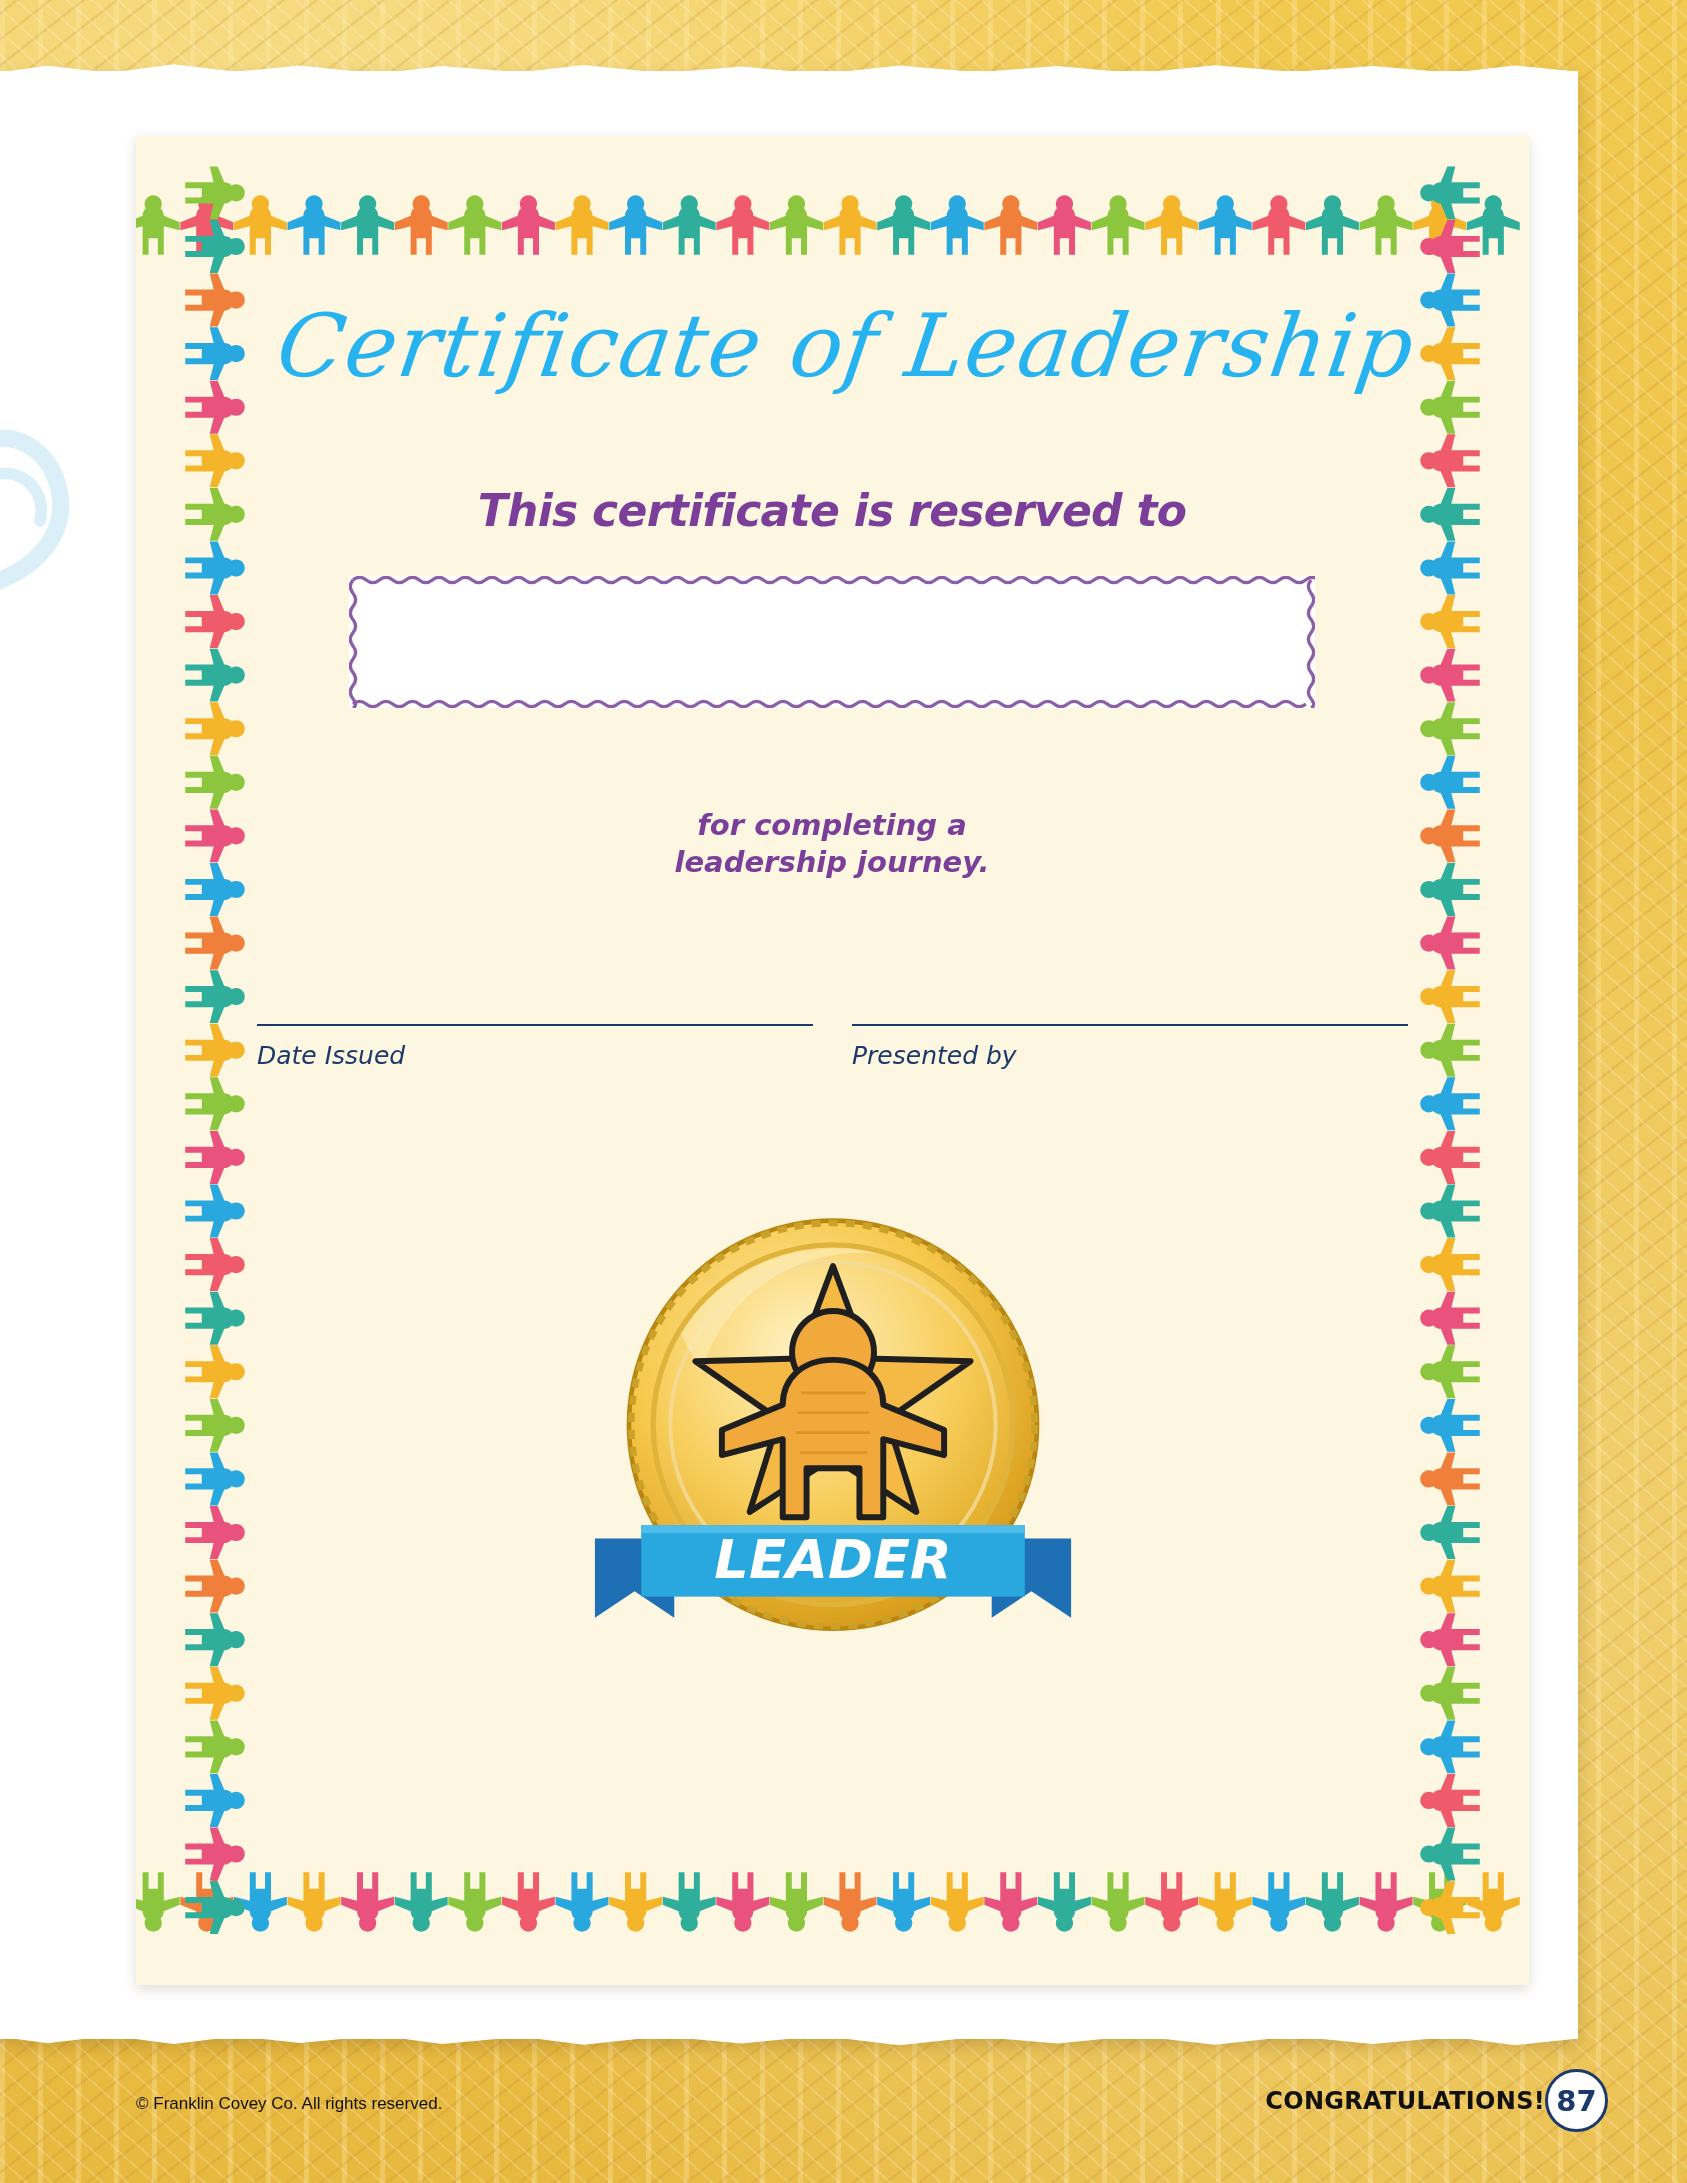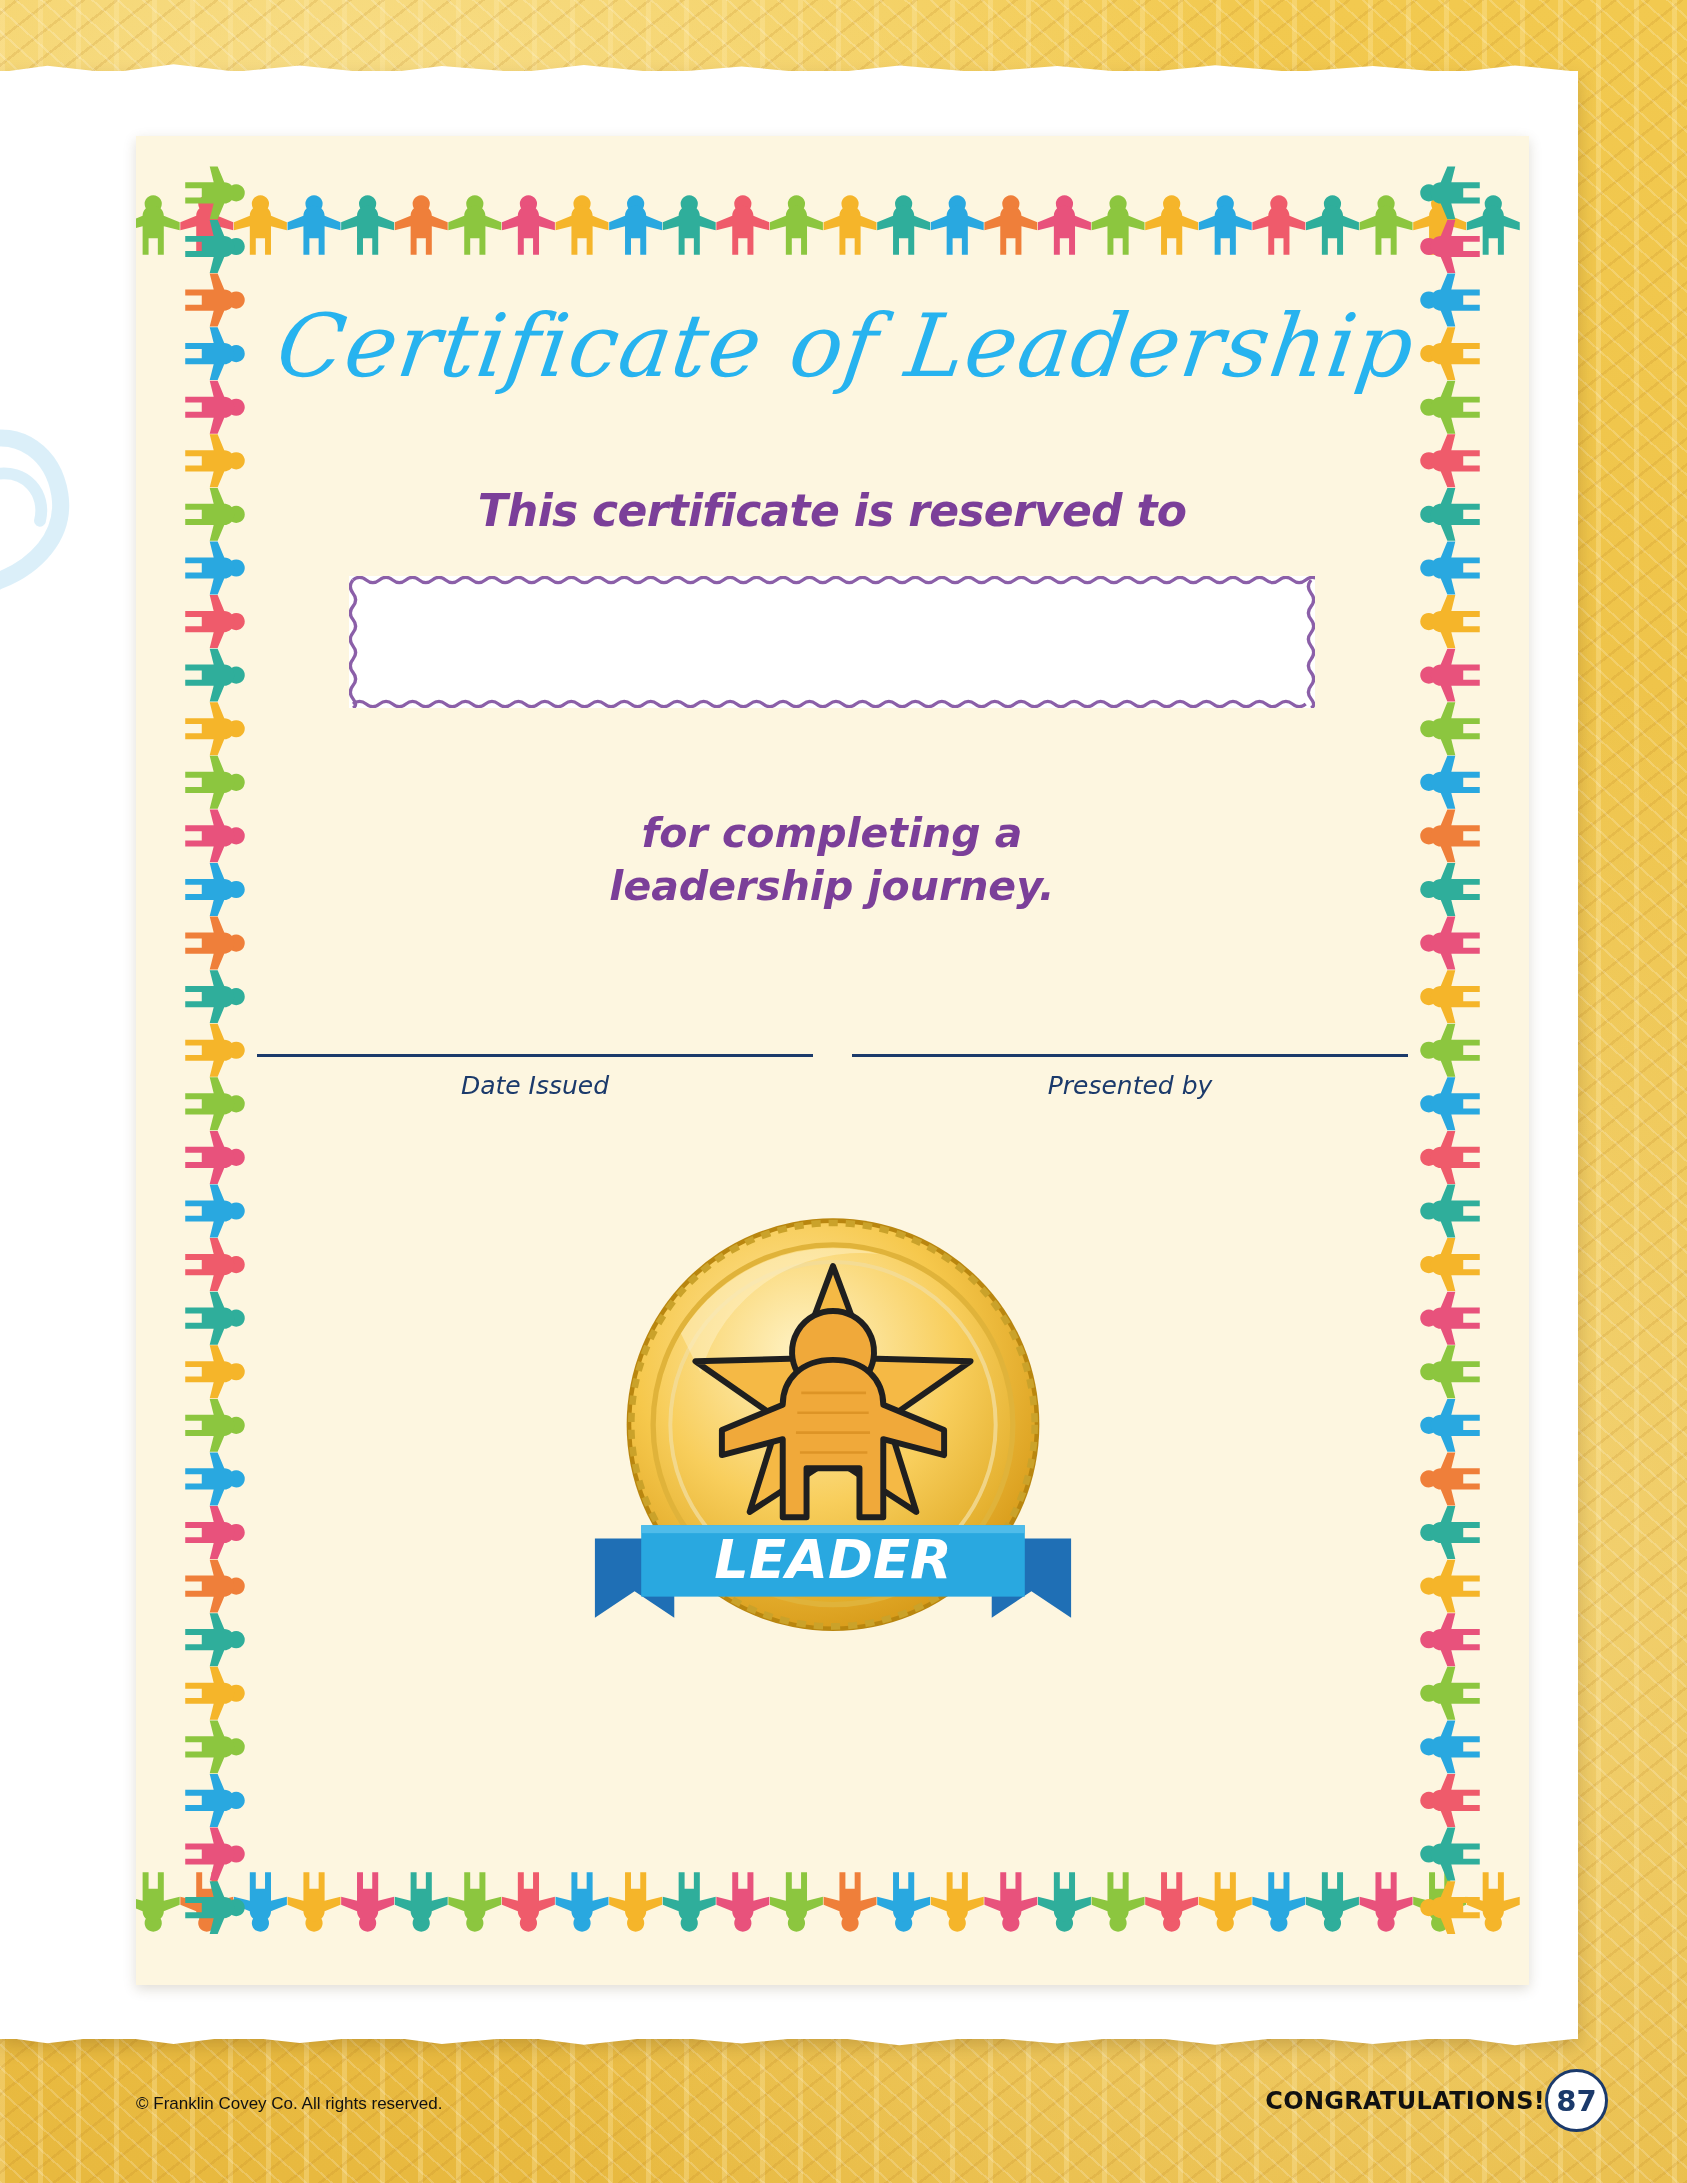--- a/index.html
+++ b/index.html
@@ -143,21 +143,21 @@
     color: #3a2a55;
     text-align: center;
     outline: none;
   }
 
   .for-completing {
     margin-top: 99px;
     font-family: "DejaVu Sans", sans-serif;
     font-weight: bold;
     font-style: italic;
-    font-size: 41px;
+    font-size: 29px;
     line-height: 1.28;
     color: #7b3f99;
   }
 
   
   .sig-row {
     margin-top: 142px;
     display: flex;
     justify-content: space-between;
     width: 1151px;
@@ -168,21 +168,21 @@
     height: 2.6px;
     background: #1b3a6b;
     width: 100%;
   }
   .sig-label {
     margin-top: 14.6px;
     font-family: "DejaVu Sans", sans-serif;
     font-style: italic;
     font-size: 25px;
     color: #1b3a6b;
-    text-align: center;
+    text-align: left;
   }
 
   
   .medal-wrap {
     position: absolute;
     left: 50%;
     top: 1045px;
     transform: translateX(-50%);
     width: 582px;
     height: 490px;

